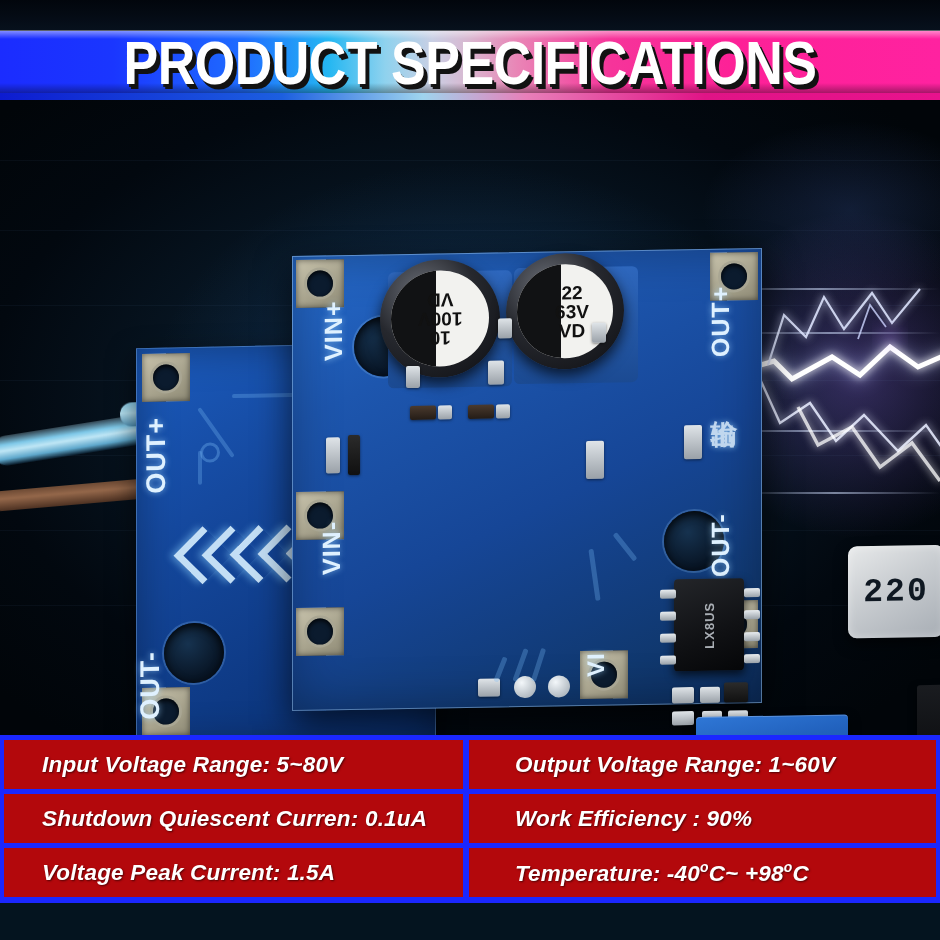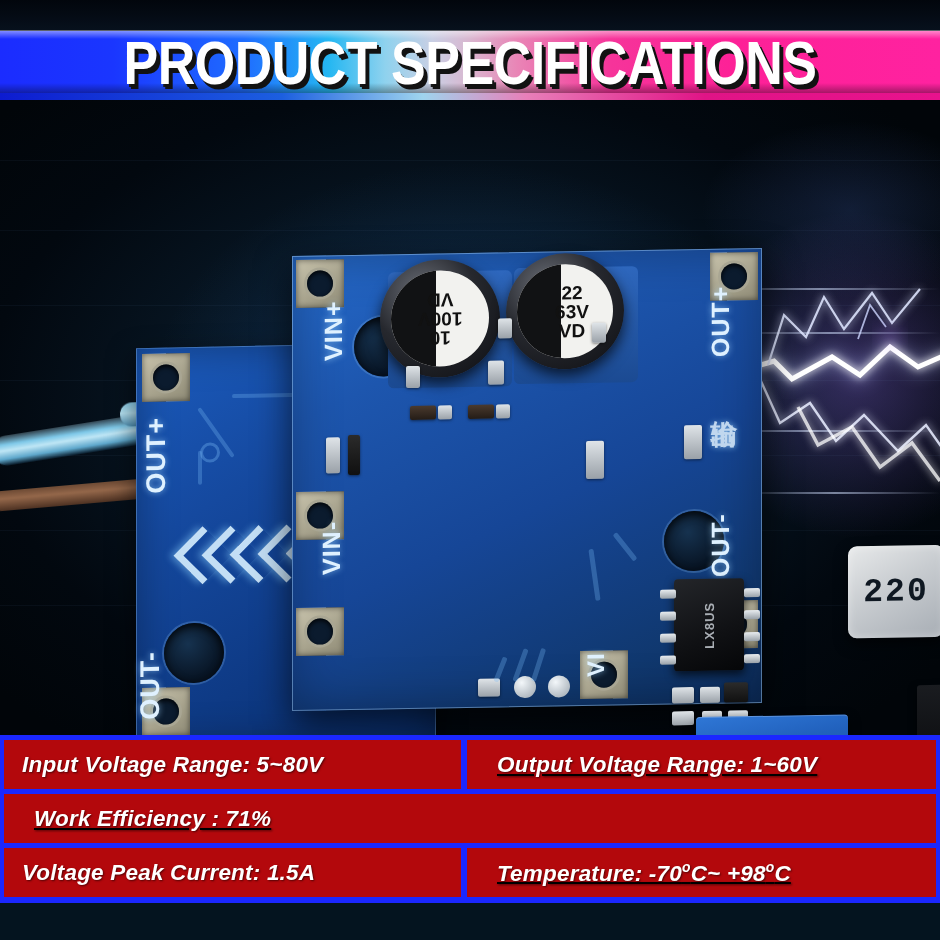--- a/index.html
+++ b/index.html
@@ -144,22 +144,22 @@
   .chev{position:absolute;width:34px;height:34px;border-left:7px solid rgba(215,240,255,.9);
        border-bottom:7px solid rgba(215,240,255,.9);transform:rotate(45deg);
        box-shadow:-3px 3px 7px rgba(140,210,255,.45);}
 
   
   #spec-table{position:absolute;left:0;top:735px;width:940px;height:168px;
       background:#1b27ff;display:flex;flex-direction:column;gap:5px;padding:5px 0 6px 0;
       box-sizing:border-box;}
   .spec-row{display:flex;gap:6px;height:52px;padding:0 4px;box-sizing:border-box;}
   .spec-cell{flex:1;background:#b3080c;display:flex;align-items:center;
-      padding-left:18px;box-sizing:border-box;}
-  .spec-cell.right{padding-left:30px;text-decoration:underline;}
+      padding-left:38px;box-sizing:border-box;}
+  .spec-cell.right{padding-left:46px;}
   .spec-cell span{color:#fff;font-family:"Liberation Sans",sans-serif;font-weight:bold;
       font-style:italic;font-size:22.5px;letter-spacing:.2px;white-space:nowrap;
       text-shadow:1px 1px 2px rgba(0,0,0,.55);}
   sup{font-size:.62em;vertical-align:super;}
 
   #footer{position:absolute;left:0;top:903px;width:940px;height:37px;background:#04141f;}
 </style>
 </head>
 <body>
 
@@ -363,30 +363,33 @@
     <div class="spec-row">
       <div class="spec-cell">
         <span>Input Voltage Range: 5~80V</span>
       </div>
       <div class="spec-cell right">
         <span>Output Voltage Range: 1~60V</span>
       </div>
     </div>
 
     <div class="spec-row">
+      <div class="spec-cell">
+        <span>Shutdown Quiescent Curren: 0.1uA</span>
+      </div>
       <div class="spec-cell right">
-        <span>Work Efficiency : 71%</span>
+        <span>Work Efficiency : 90%</span>
       </div>
     </div>
 
     <div class="spec-row">
       <div class="spec-cell">
         <span>Voltage Peak Current: 1.5A</span>
       </div>
       <div class="spec-cell right">
-        <span><span>Temperature: -70</span><sup>o</sup><span>C~ +98</span><sup>o</sup><span>C</span></span>
+        <span><span>Temperature: -40</span><sup>o</sup><span>C~ +98</span><sup>o</sup><span>C</span></span>
       </div>
     </div>
 
   </div>
 
   <div id="footer"></div>
 </div>
 
 </body></html>

